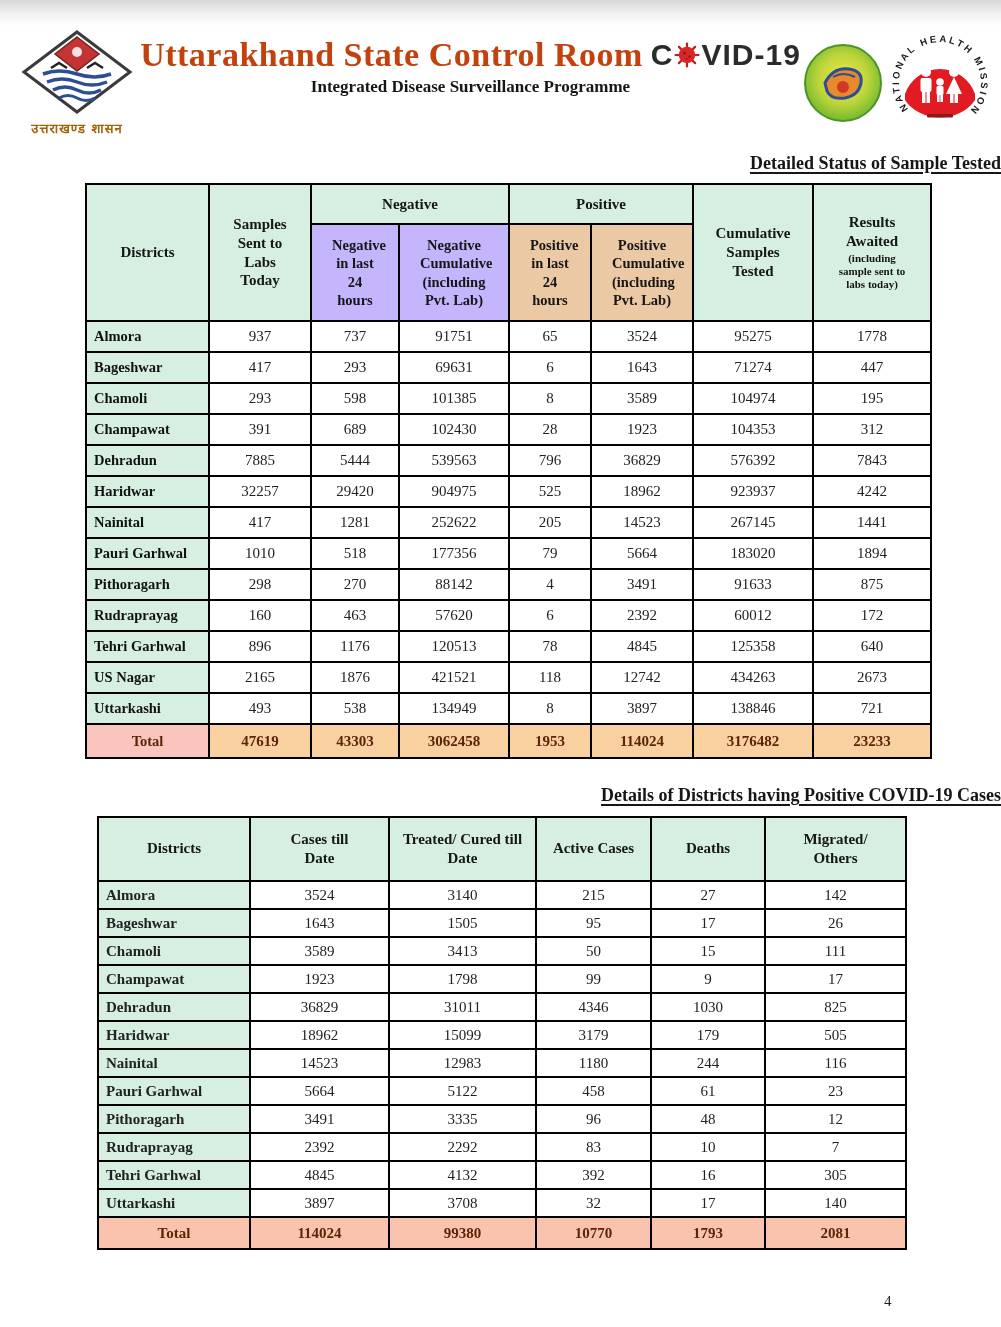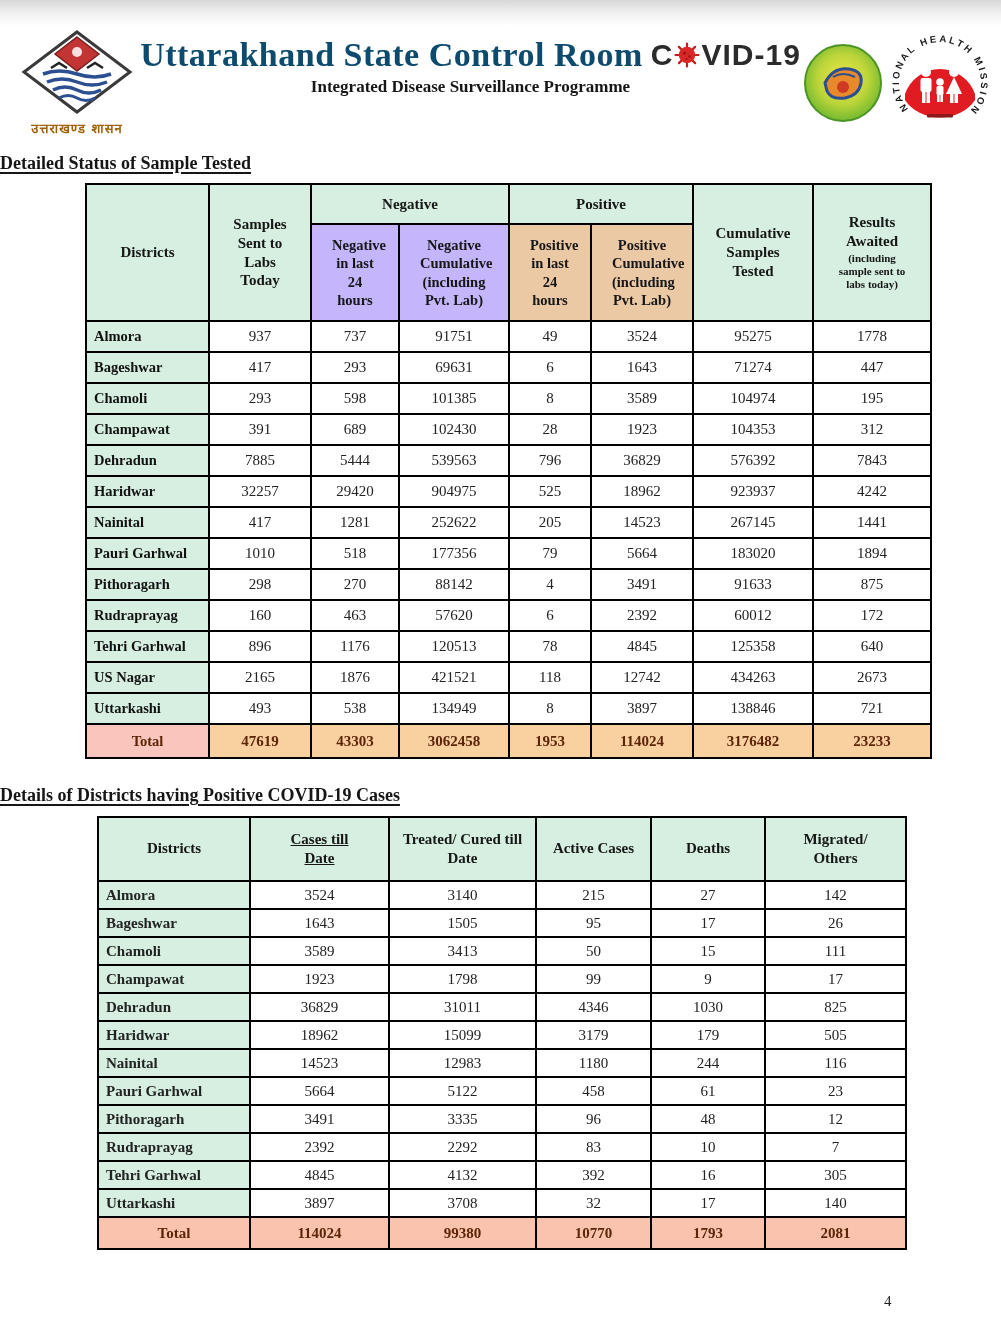--- a/index.html
+++ b/index.html
@@ -12,51 +12,51 @@
   .scan-edge {
     position:absolute; top:0; left:0; right:0; height:26px;
     background:linear-gradient(#d7d7d7 0%, #f2f2f2 55%, #ffffff 100%);
   }
   
   .hdr { position:relative; display:flex; align-items:flex-start; padding:30px 12px 0 16px; }
   .hdr-left { width:122px; text-align:center; flex:0 0 auto; }
   .hdr-left .caption { font-size:13px; letter-spacing:1px; color:#a16207; font-weight:bold;
     font-family:"DejaVu Sans", sans-serif; margin-top:1px; }
   .hdr-center { flex:1 1 auto; text-align:center; padding-top:6px; }
-  .main-title { font-size:34px; font-weight:bold; color:#0c4a6e; letter-spacing:0.5px;
+  .main-title { font-size:34px; font-weight:bold; color:#c2410c; letter-spacing:0.5px;
     display:inline; vertical-align:middle; }
   .covid-title { font-family:"Liberation Sans", sans-serif; font-weight:bold; font-size:30px;
     color:#2b2b2b; letter-spacing:1px; display:inline-flex; align-items:center; vertical-align:middle; margin-left:4px; }
   .covid-title svg { margin:0 1px; }
   .sub1 { font-size:17px; font-weight:bold; margin-top:3px; }
   .sub2 { font-size:15px; font-weight:bold; margin-top:2px; }
   .hdr-right { flex:0 0 auto; display:flex; align-items:center; gap:8px; padding-top:4px; }
   
-  .tbl-title { text-align:left; font-size:18px; font-weight:bold;
+  .tbl-title { text-align:right; font-size:18px; font-weight:bold;
     text-decoration:underline; text-decoration-thickness:2px; text-underline-offset:3px; }
   .tbl-title.first { margin-top:16px; }
   .tbl-title.second { margin-top:26px; }
   
   table { border-collapse:collapse; table-layout:fixed; background:#fff; }
   th, td { border:2px solid #000; text-align:center; vertical-align:middle; }
   th { background:#d6efe1; font-weight:bold; }
   .t1 { width:845px; margin:9px 0 0 85px; }
   .t1 thead tr.group-row th { height:40px; font-size:15px; }
   .t1 thead th { font-size:14.5px; line-height:1.25; padding:2px 20px; }
   .t1 thead tr.sub-row th { height:97px; }
   .t1 td { height:31px; font-size:15px; color:#222; }
   .t1 .olive { background:#c4b5fd;text-align:center; }
   .t1 .peach { background:#ebc9a4; }
   .hdr-note { display:block; font-size:11px; font-weight:bold; line-height:1.2; margin-top:1px; }
   td.rowhead { background:#d6efe1; font-weight:bold; text-align:left; padding-left:7px; font-size:14.5px; color:#111; }
   .t1 tr.total-row td { background:#f9d0a0; color:#5d2408; font-weight:bold; height:34px; }
   .t1 tr.total-row td.rowhead { background:#f9c5bd; text-align:center; padding-left:0; }
   .t2 { width:808px; margin:10px 0 0 97px; }
   .t2 thead th { height:64px; font-size:15px; line-height:1.3; padding:2px; }
-  .t2 thead th:nth-child(2) { padding:10px 30px;text-decoration:underline; }
+  .t2 thead th:nth-child(2) { padding:10px 30px; }
   .t2 thead th:nth-child(3) { padding:0 2px; }
   .t2 thead th:nth-child(6) { padding:0 14px; }
   .t2 td { height:28px; font-size:15px; color:#222; }
   .t2 tr.total-row td { background:#f9c3ae; color:#5d2408; font-weight:bold; height:32px; }
   .t2 tr.total-row td.rowhead { text-align:center; padding-left:0; }
   
   .page-num { position:absolute; left:884px; top:1293px; font-size:15px; color:#222; }
 </style>
 </head>
 <body>
@@ -188,21 +188,21 @@
         <th class="peach">Positive in last 24 hours</th>
         <th class="peach">Positive Cumulative (including Pvt. Lab)</th>
       </tr>
     </thead>
     <tbody>
         <tr>
           <td class="rowhead">Almora</td>
           <td>937</td>
           <td>737</td>
           <td>91751</td>
-          <td>49</td>
+          <td>65</td>
           <td>3524</td>
           <td>95275</td>
           <td>1778</td>
         </tr>
         <tr>
           <td class="rowhead">Bageshwar</td>
           <td>417</td>
           <td>293</td>
           <td>69631</td>
           <td>6</td>

